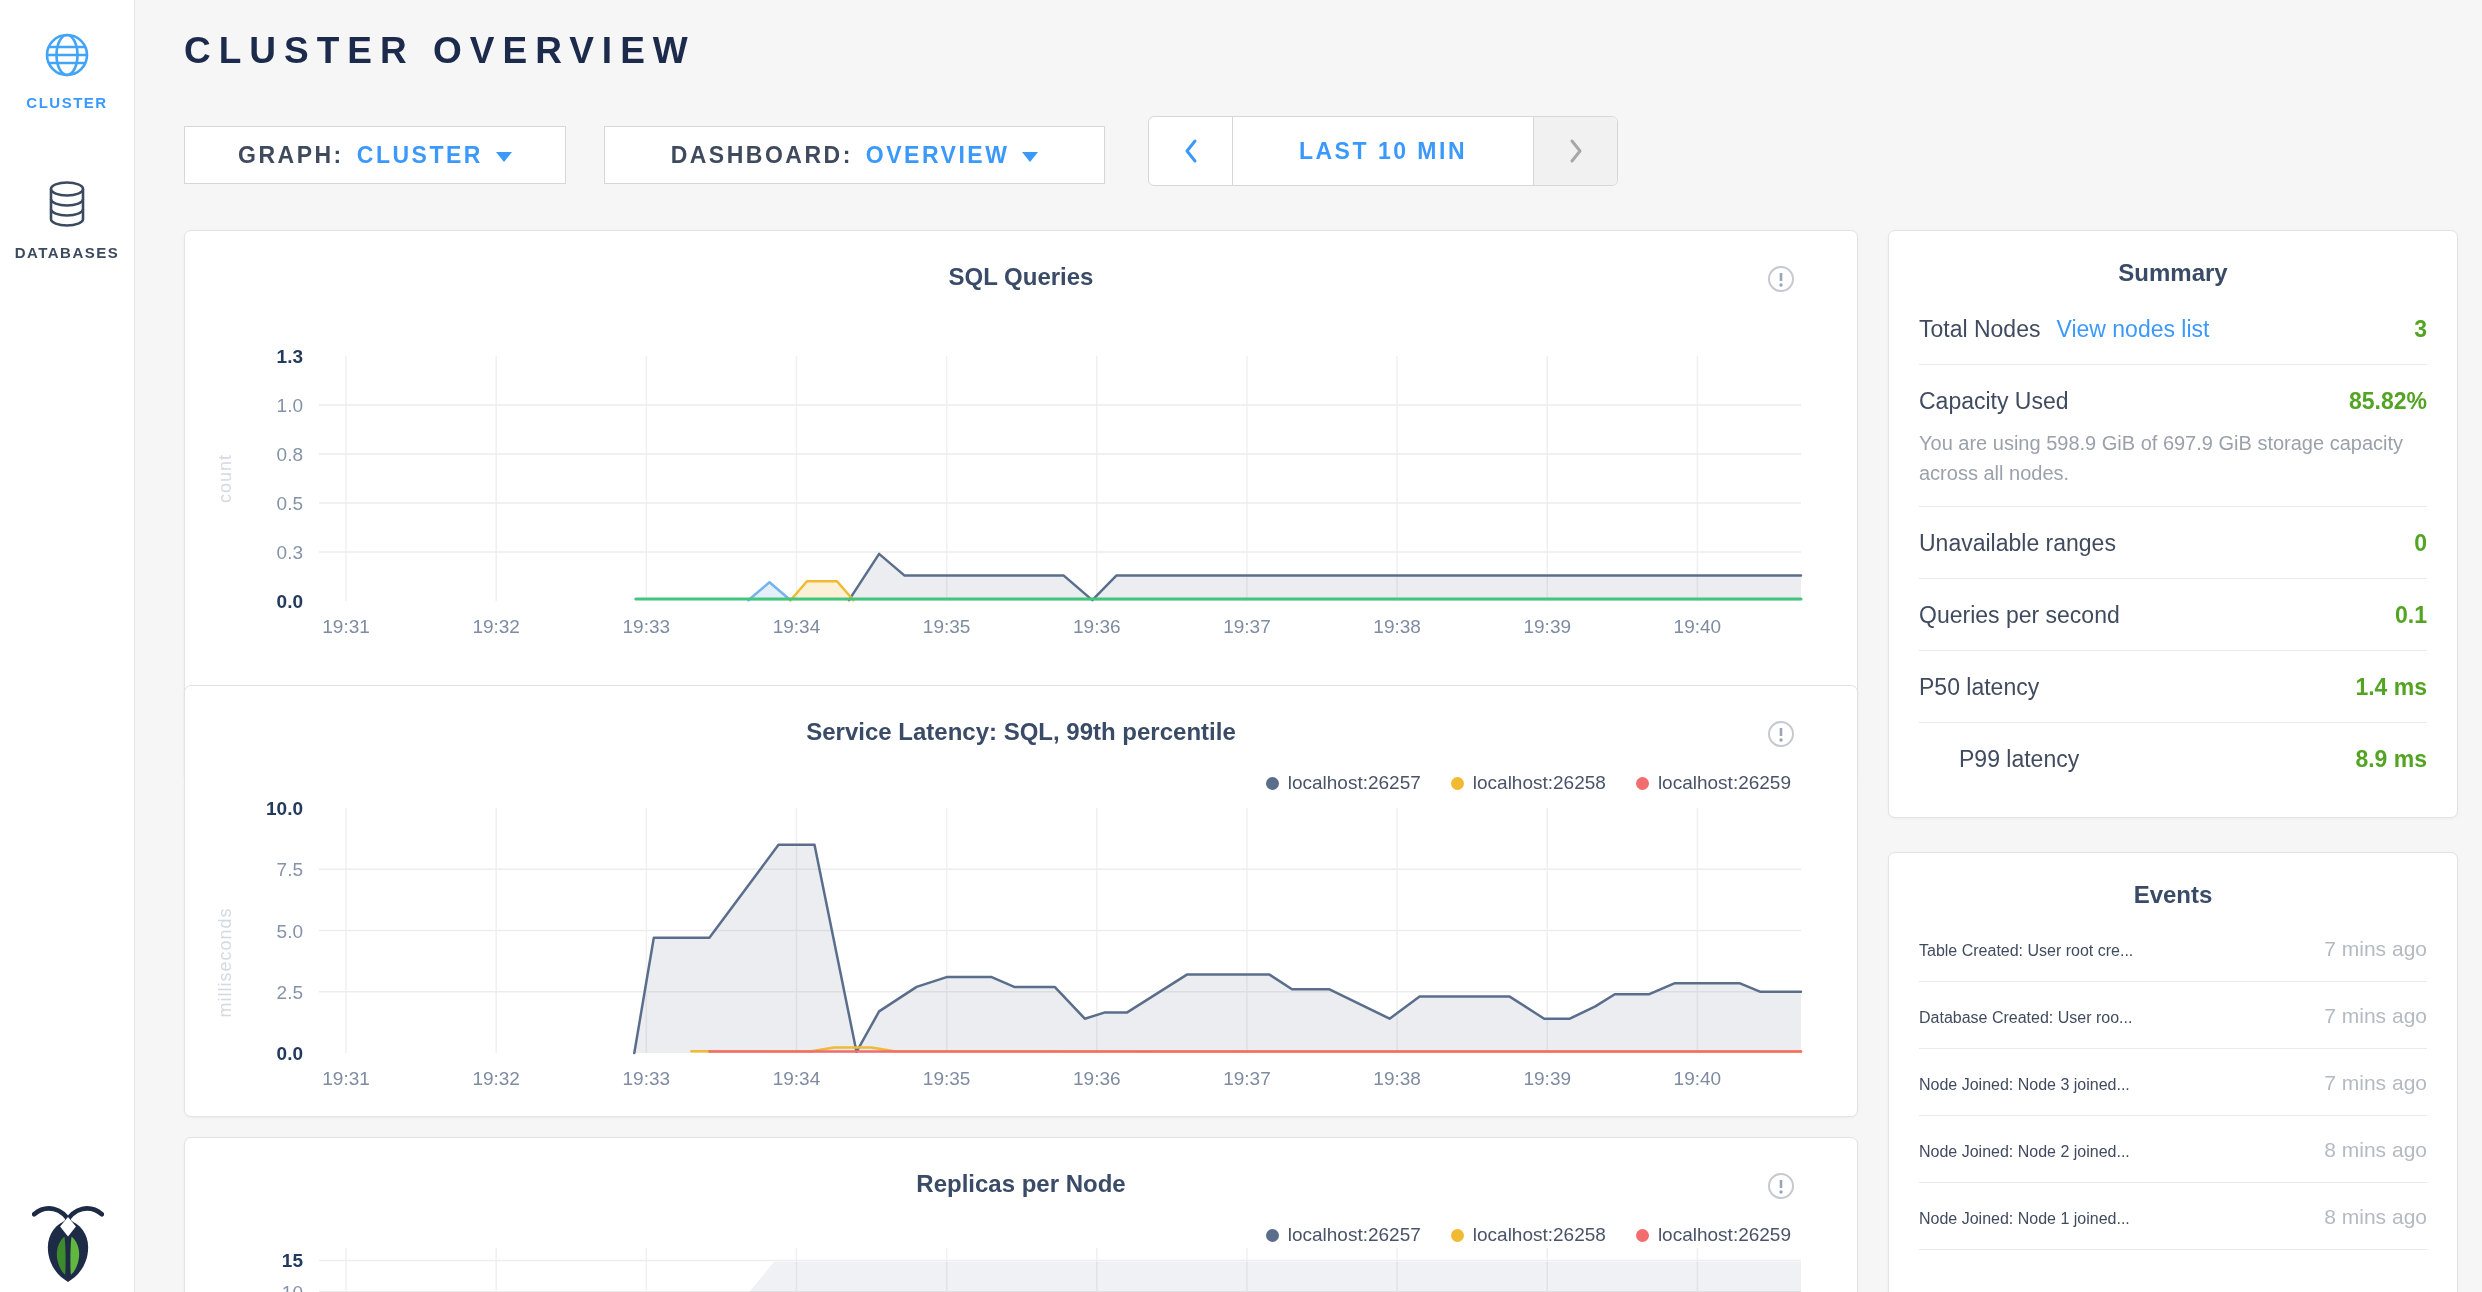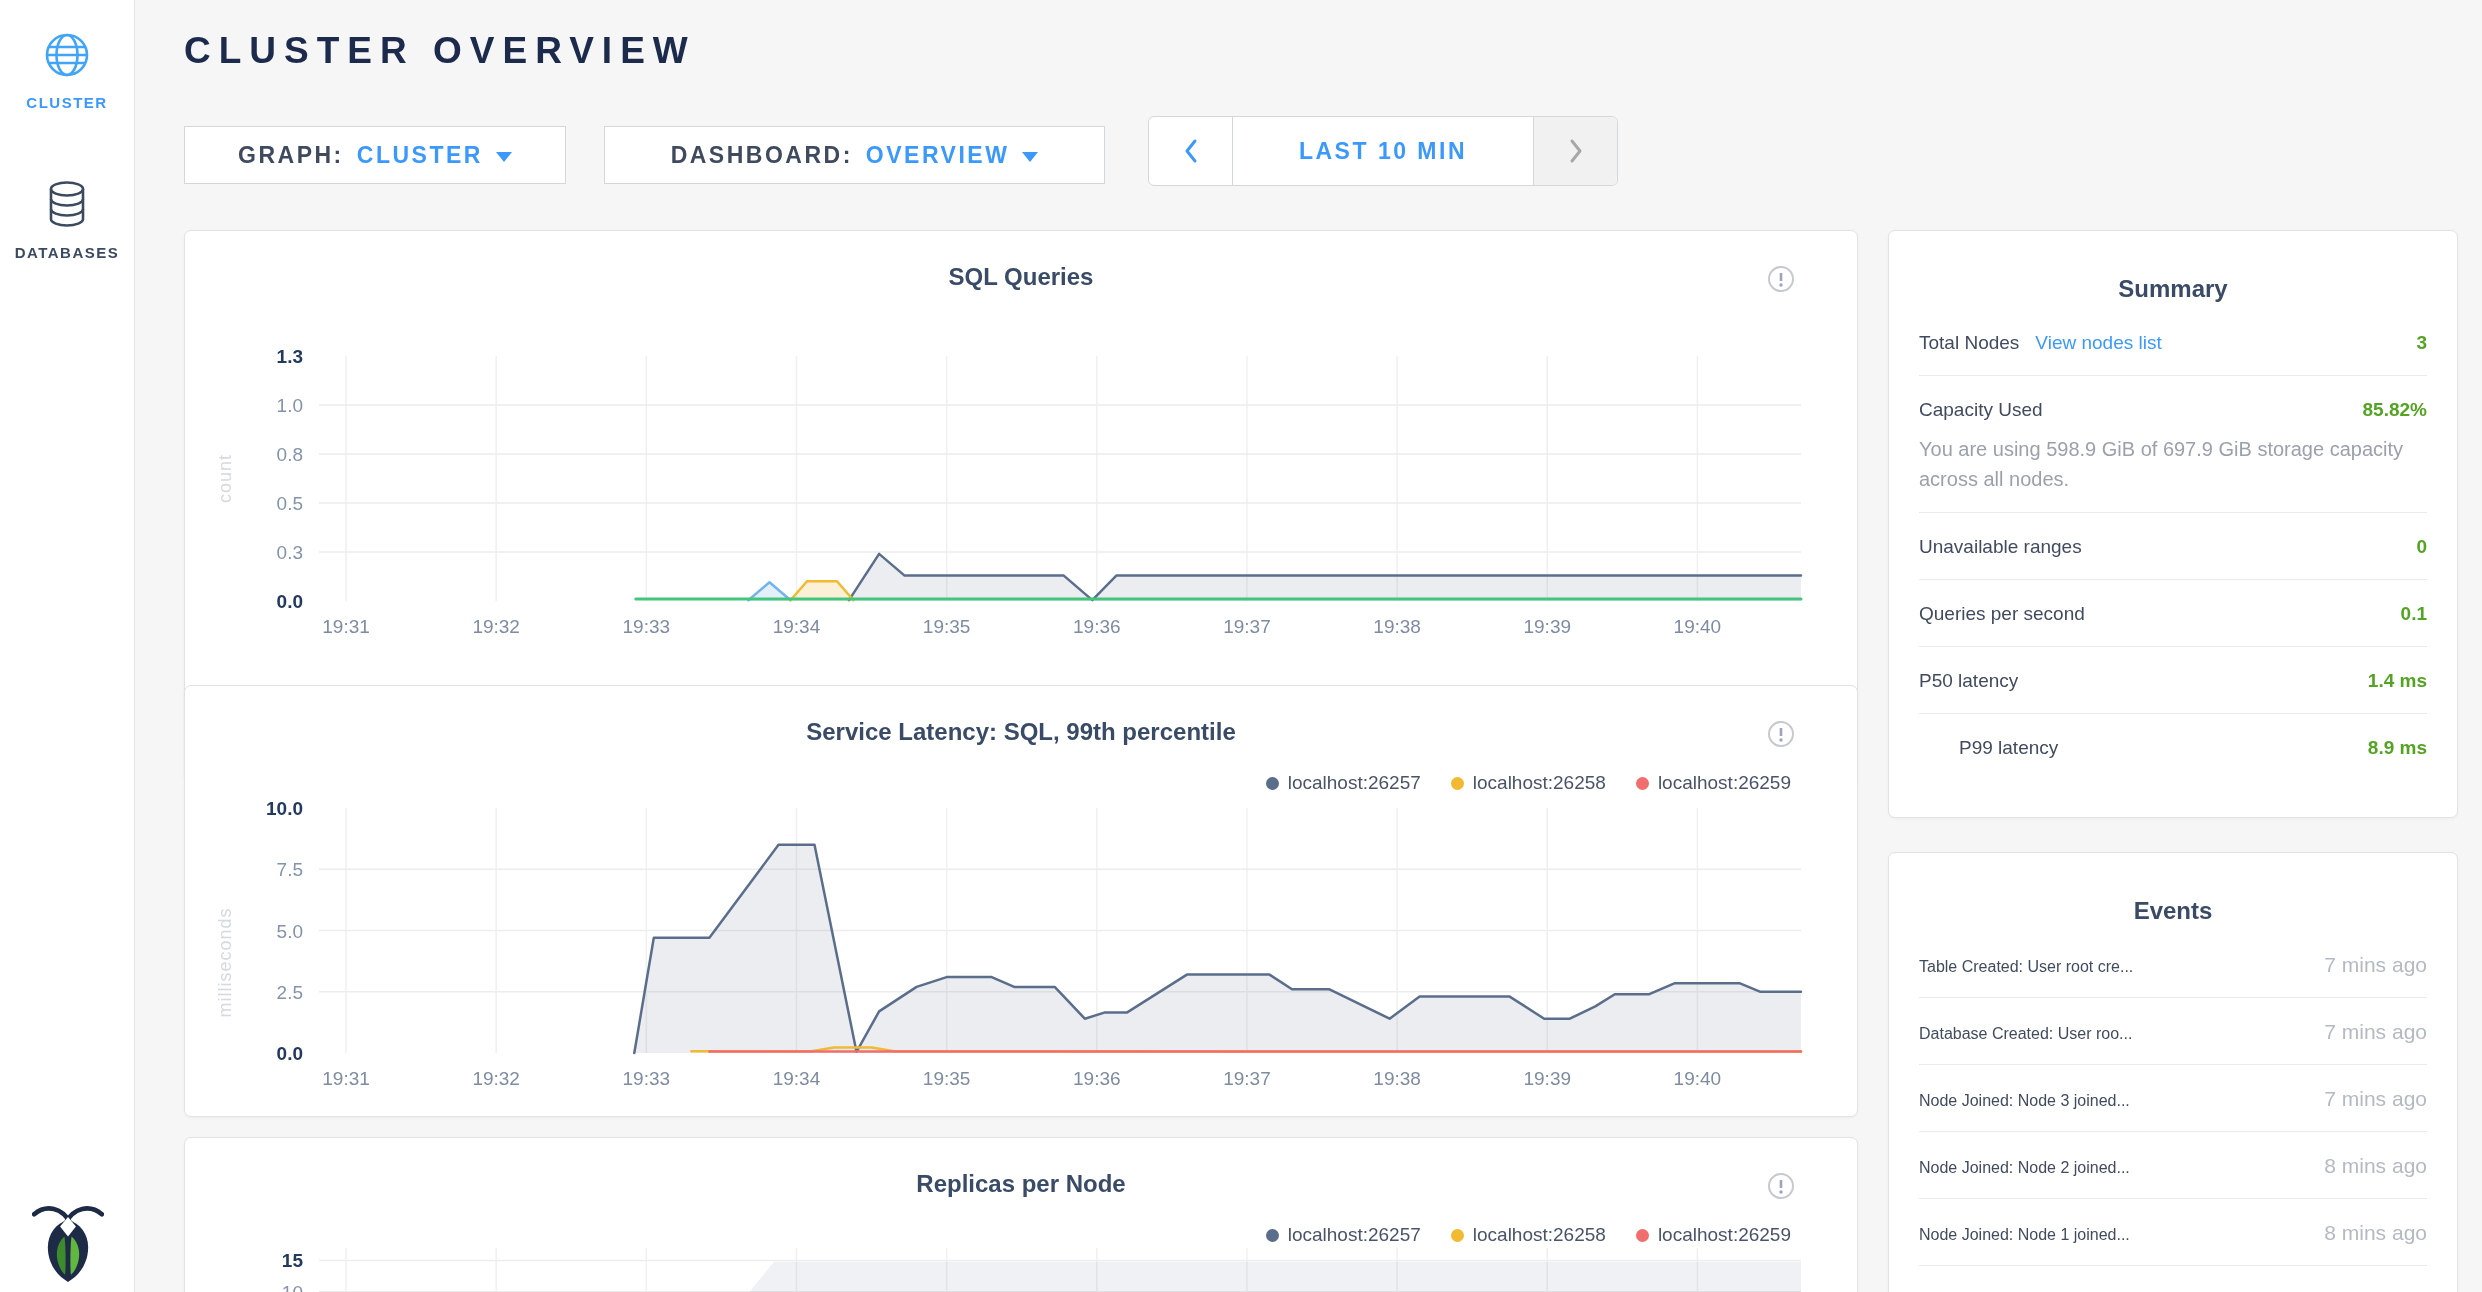--- a/index.html
+++ b/index.html
@@ -58,24 +58,24 @@
   svg.plot { position:absolute; left:0; top:0; }
   .xtick { fill:#7e8ba1; font-size:19px; font-family:"Liberation Sans",sans-serif; }
   .ytick { fill:#8593a9; font-size:19px; font-family:"Liberation Sans",sans-serif; }
   .ytick.major { fill:#233a5e; font-weight:bold; }
   .ylabel { position:absolute; left:-60px; width:200px; text-align:center; font-size:18px;
             color:#d5d9e0; letter-spacing:1px; transform:rotate(-90deg); }
   #chart-card-0 .ylabel { top:237px; }
   #chart-card-1 .ylabel { top:266px; }
 
   
-  .side-title { margin-top:44px; text-align:center; font-size:24px; font-weight:bold; color:#394b66; }
+  .side-title { margin-top:28px; text-align:center; font-size:24px; font-weight:bold; color:#394b66; }
   .side-body { padding:6px 30px 0 30px; }
   .sum-row { display:flex; justify-content:space-between; align-items:baseline;
-             padding:23px 0 21px 0; border-bottom:1px solid #eaeaec; font-size:19px; color:#414b5f; }
+             padding:23px 0 21px 0; border-bottom:1px solid #eaeaec; font-size:23px; color:#414b5f; }
   .sum-row:last-child { border-bottom:none;margin-left:40px; }
   .sum-label-wrap { display:flex; gap:16px; align-items:baseline; }
   .sum-link { color:#3b99fc; cursor:pointer; text-decoration:none; }
   .sum-value { font-weight:bold; color:#54a423; }
   .sum-desc { font-size:20px; color:#9ba1ab; line-height:30px; padding:6px 0 18px 0;
               border-bottom:1px solid #eaeaec; margin-top:-14px; }
   #capacity-row { border-bottom:none; }
   .event-row { display:flex; justify-content:space-between; align-items:baseline;
                padding:22px 0 20px 0; border-bottom:1px solid #eaeaec; white-space:nowrap; }
   .event-text { font-size:16px; color:#414b5f; overflow:hidden; max-width:360px; }

